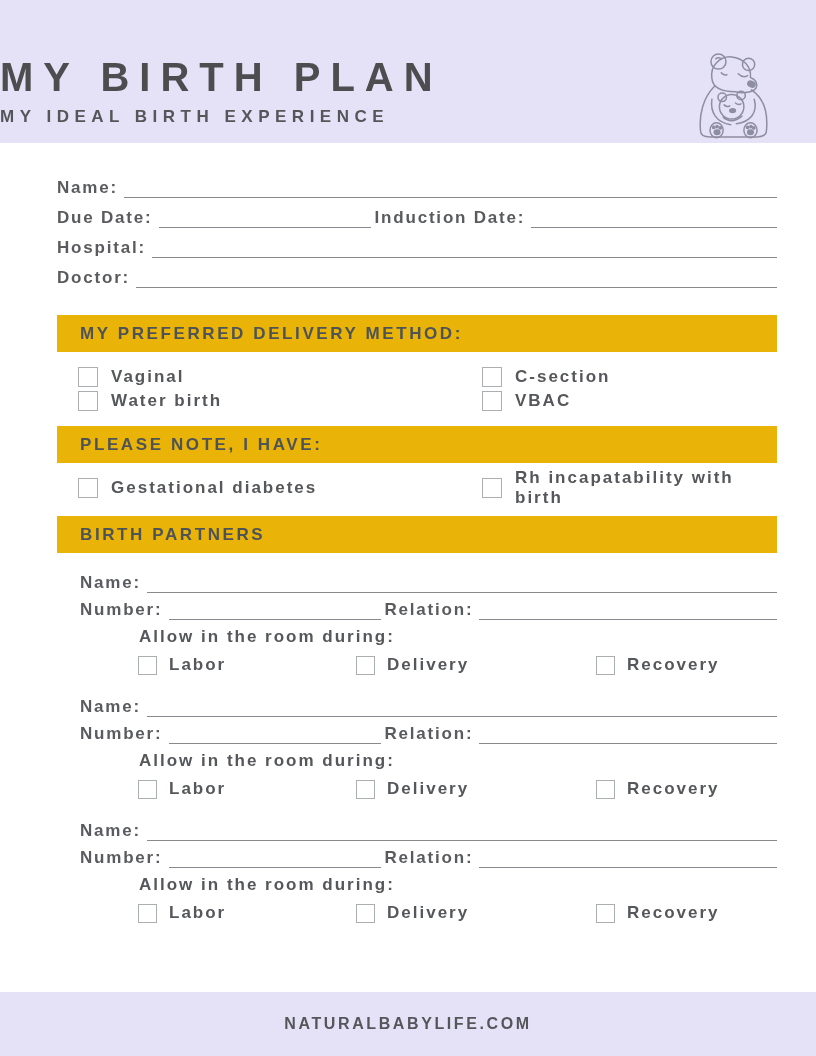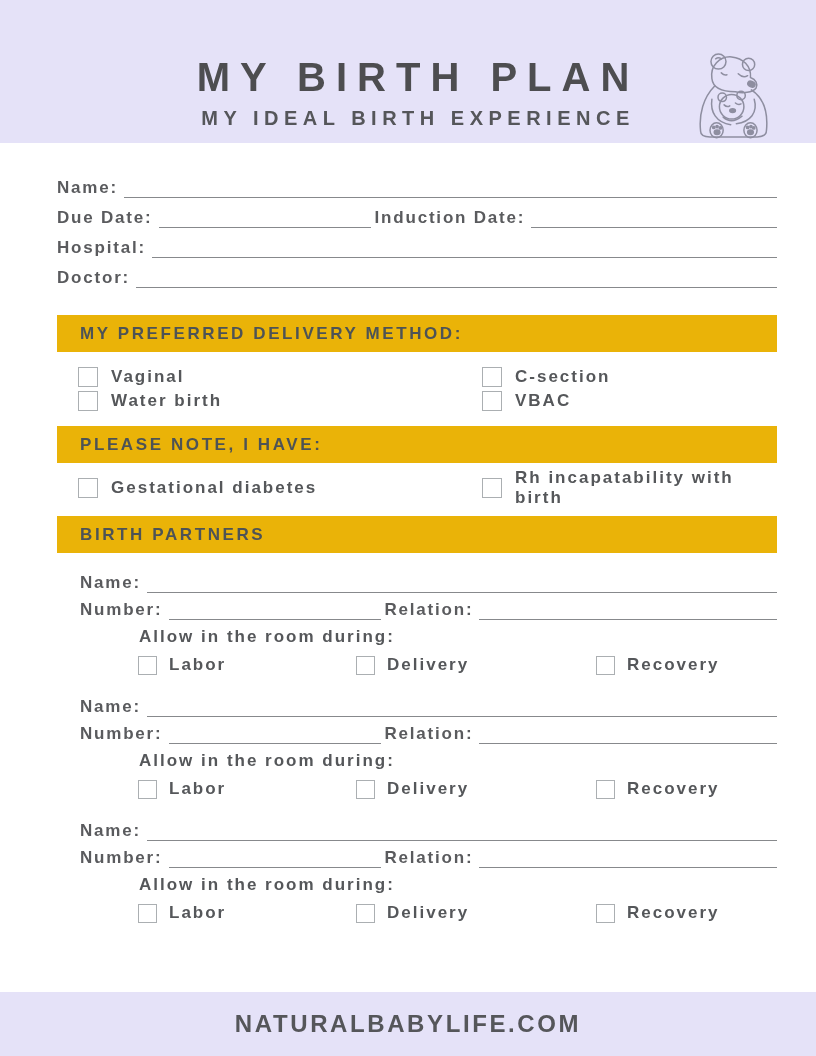--- a/index.html
+++ b/index.html
@@ -15,32 +15,31 @@
   }
 
   
   .header {
     position:relative;
     height:143px;
     background:#e5e2f8;
   }
   .header-text {
     position:absolute; left:0; right:0; top:55px;
-    text-align:center;
-    padding-left:20px;
+    text-align:left;
   }
   .header-text h1 {
     font-size:40px; font-weight:bold;
     letter-spacing:10px;
     color:#4d4d50;
     white-space:nowrap;
   }
   .header-text h2 {
     margin-top:7px;
-    font-size:20px; font-weight:bold;
+    font-size:17px; font-weight:bold;
     letter-spacing:5.5px;
     color:#55565a;
     white-space:nowrap;
   }
   .bear {
     position:absolute; top:50px; right:42px;
     width:80px; height:90px;
   }
 
   
@@ -118,21 +117,21 @@
   .stage .cb { width:19px; height:19px; margin-right:12px; }
   .stage.s1 { width:218px; }
   .stage.s2 { width:240px; }
 
   
   .footer {
     position:absolute; left:0; right:0; bottom:0;
     height:64px;
     background:#e5e2f8;
     display:flex; align-items:center; justify-content:center;
-    font-size:24px; font-weight:bold;
+    font-size:16px; font-weight:bold;
     letter-spacing:2.6px;
     color:#55565a;
   }
 </style>
 </head>
 <body>
 
 <div class="page">
 
   <header class="header">

